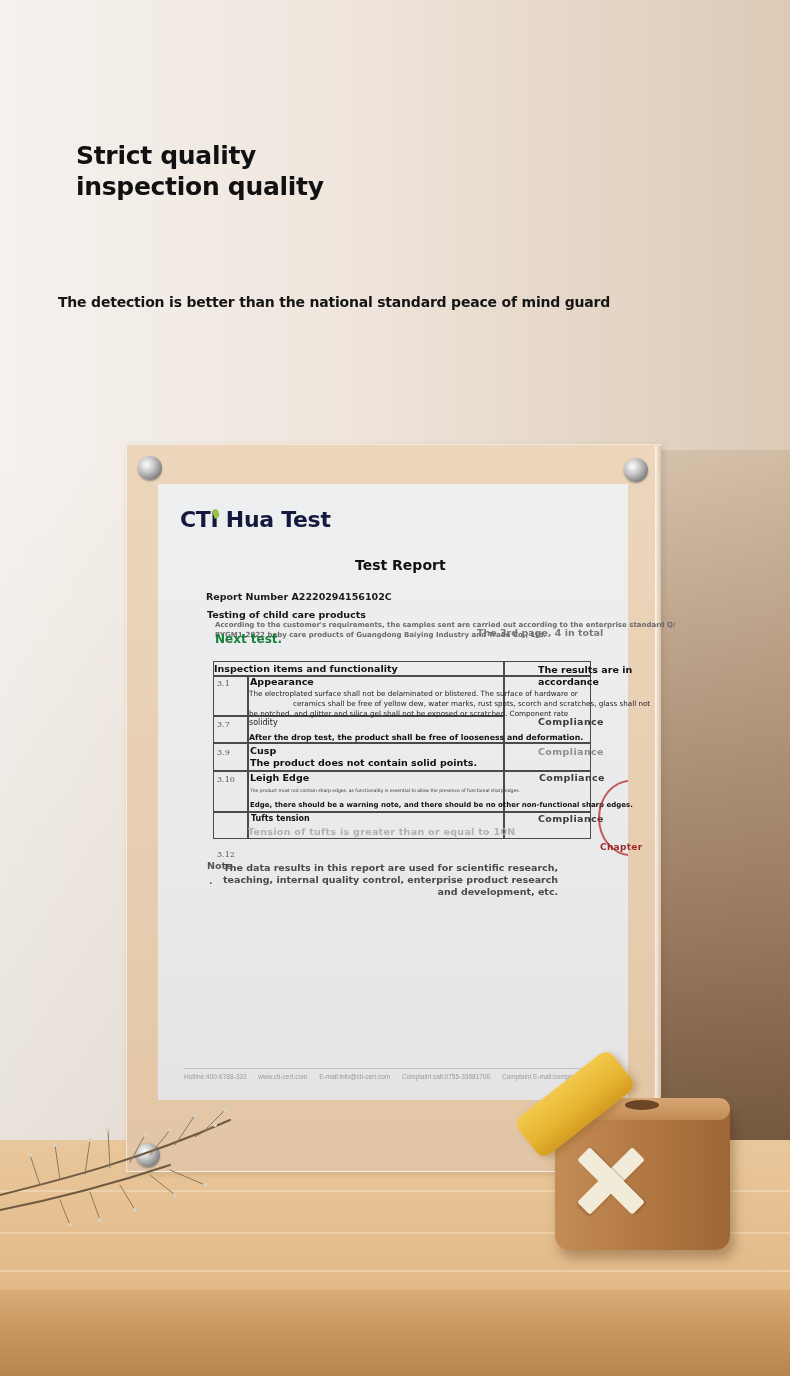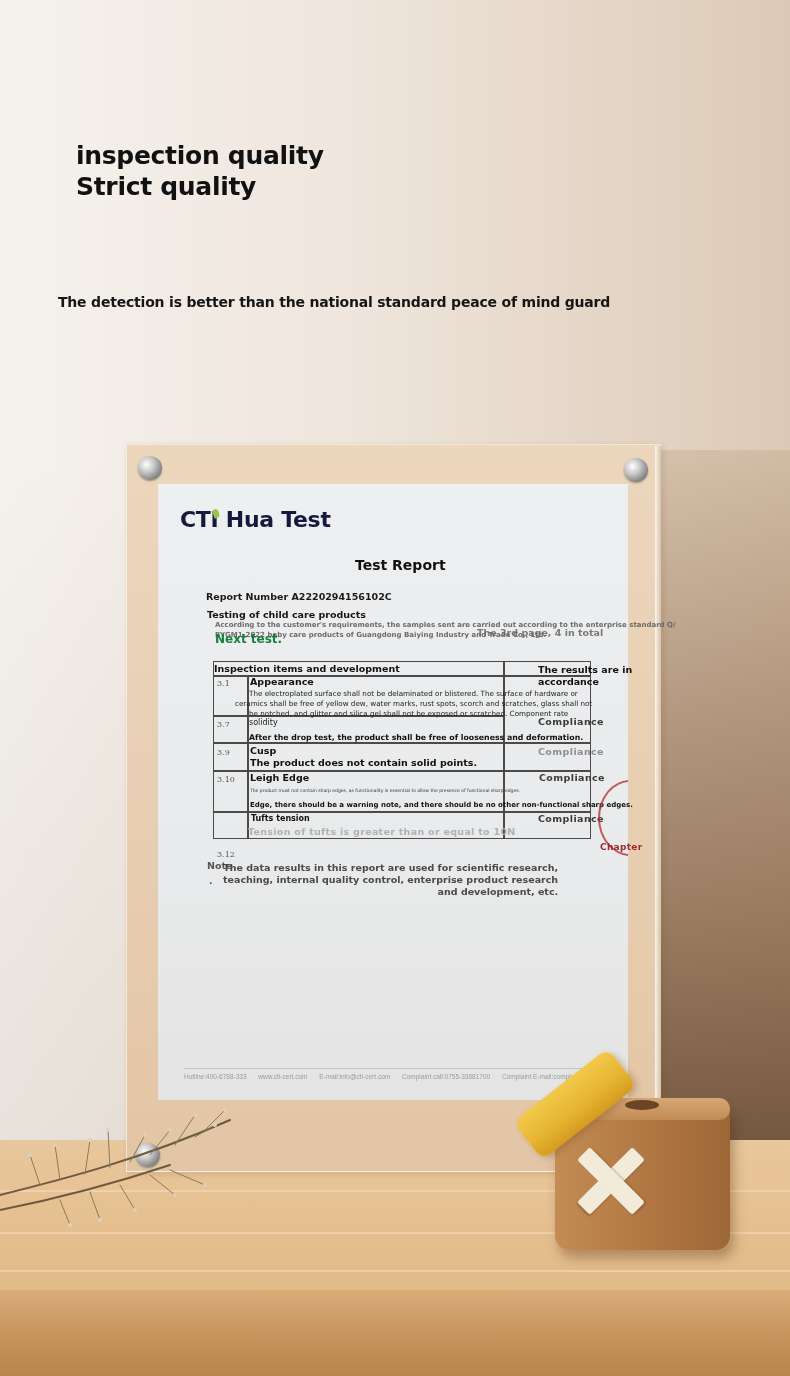--- a/index.html
+++ b/index.html
@@ -174,22 +174,22 @@
     
     .twig { position: absolute; left: 0; top: 1100px; width: 260px; height: 140px; }
   </style>
 </head>
 <body>
 
 <div class="wall-shade"></div>
 <div class="wall-right-shadow"></div>
 
 <div class="headline">
+  <div>Strict quality</div>
   <div>inspection quality</div>
-  <div>Strict quality</div>
 </div>
 <div class="subhead">The detection is better than the national standard peace of mind guard</div>
 
 <div class="table-top"></div>
 <div class="grain" style="top:1190px;"></div>
 <div class="grain" style="top:1232px;"></div>
 <div class="grain" style="top:1270px;"></div>
 <div class="table-edge"></div>
 
 <div class="frame"></div>
@@ -213,28 +213,28 @@
 
 <div class="tbl"></div>
 <div class="hl" style="left:213px; top:675px; width:378px;"></div>
 <div class="hl" style="left:213px; top:715px; width:291px;"></div>
 <div class="hl" style="left:213px; top:742px; width:378px;"></div>
 <div class="hl" style="left:213px; top:770px; width:378px;"></div>
 <div class="hl" style="left:213px; top:811px; width:378px;"></div>
 <div class="vl" style="left:247px; top:675px; height:164px;"></div>
 <div class="vl" style="left:503px; top:661px; height:178px;"></div>
 
-<div class="t hdr" style="left:214px; top:663px;">Inspection items and development</div>
+<div class="t hdr" style="left:214px; top:663px;">Inspection items and functionality</div>
 <div class="t hdr" style="left:538px; top:664px;">The results are in</div>
 <div class="t hdr" style="left:538px; top:676px;">accordance</div>
 
 <div class="t num" style="left:217px; top:679px;">3.1</div>
 <div class="t item" style="left:250px; top:676px;">Appearance</div>
 <div class="t desc" style="left:249px; top:689px;">The electroplated surface shall not be delaminated or blistered. The surface of hardware or</div>
-<div class="t desc" style="left:235px; top:699px;">ceramics shall be free of yellow dew, water marks, rust spots, scorch and scratches, glass shall not</div>
+<div class="t desc" style="left:249px; top:699px;padding-left:44px;">ceramics shall be free of yellow dew, water marks, rust spots, scorch and scratches, glass shall not</div>
 <div class="t desc" style="left:249px; top:709px;">be notched, and glitter and silica gel shall not be exposed or scratched. Component rate</div>
 
 <div class="t num" style="left:217px; top:720px;">3.7</div>
 <div class="t desc" style="left:249px; top:718px; font-size:8px;">solidity</div>
 <div class="t result" style="left:538px; top:716px;">Compliance</div>
 <div class="t desc-b" style="left:249px; top:733px;">After the drop test, the product shall be free of looseness and deformation.</div>
 
 <div class="t num" style="left:217px; top:748px;">3.9</div>
 <div class="t item" style="left:250px; top:745px;">Cusp</div>
 <div class="t result light" style="left:538px; top:746px;">Compliance</div>

